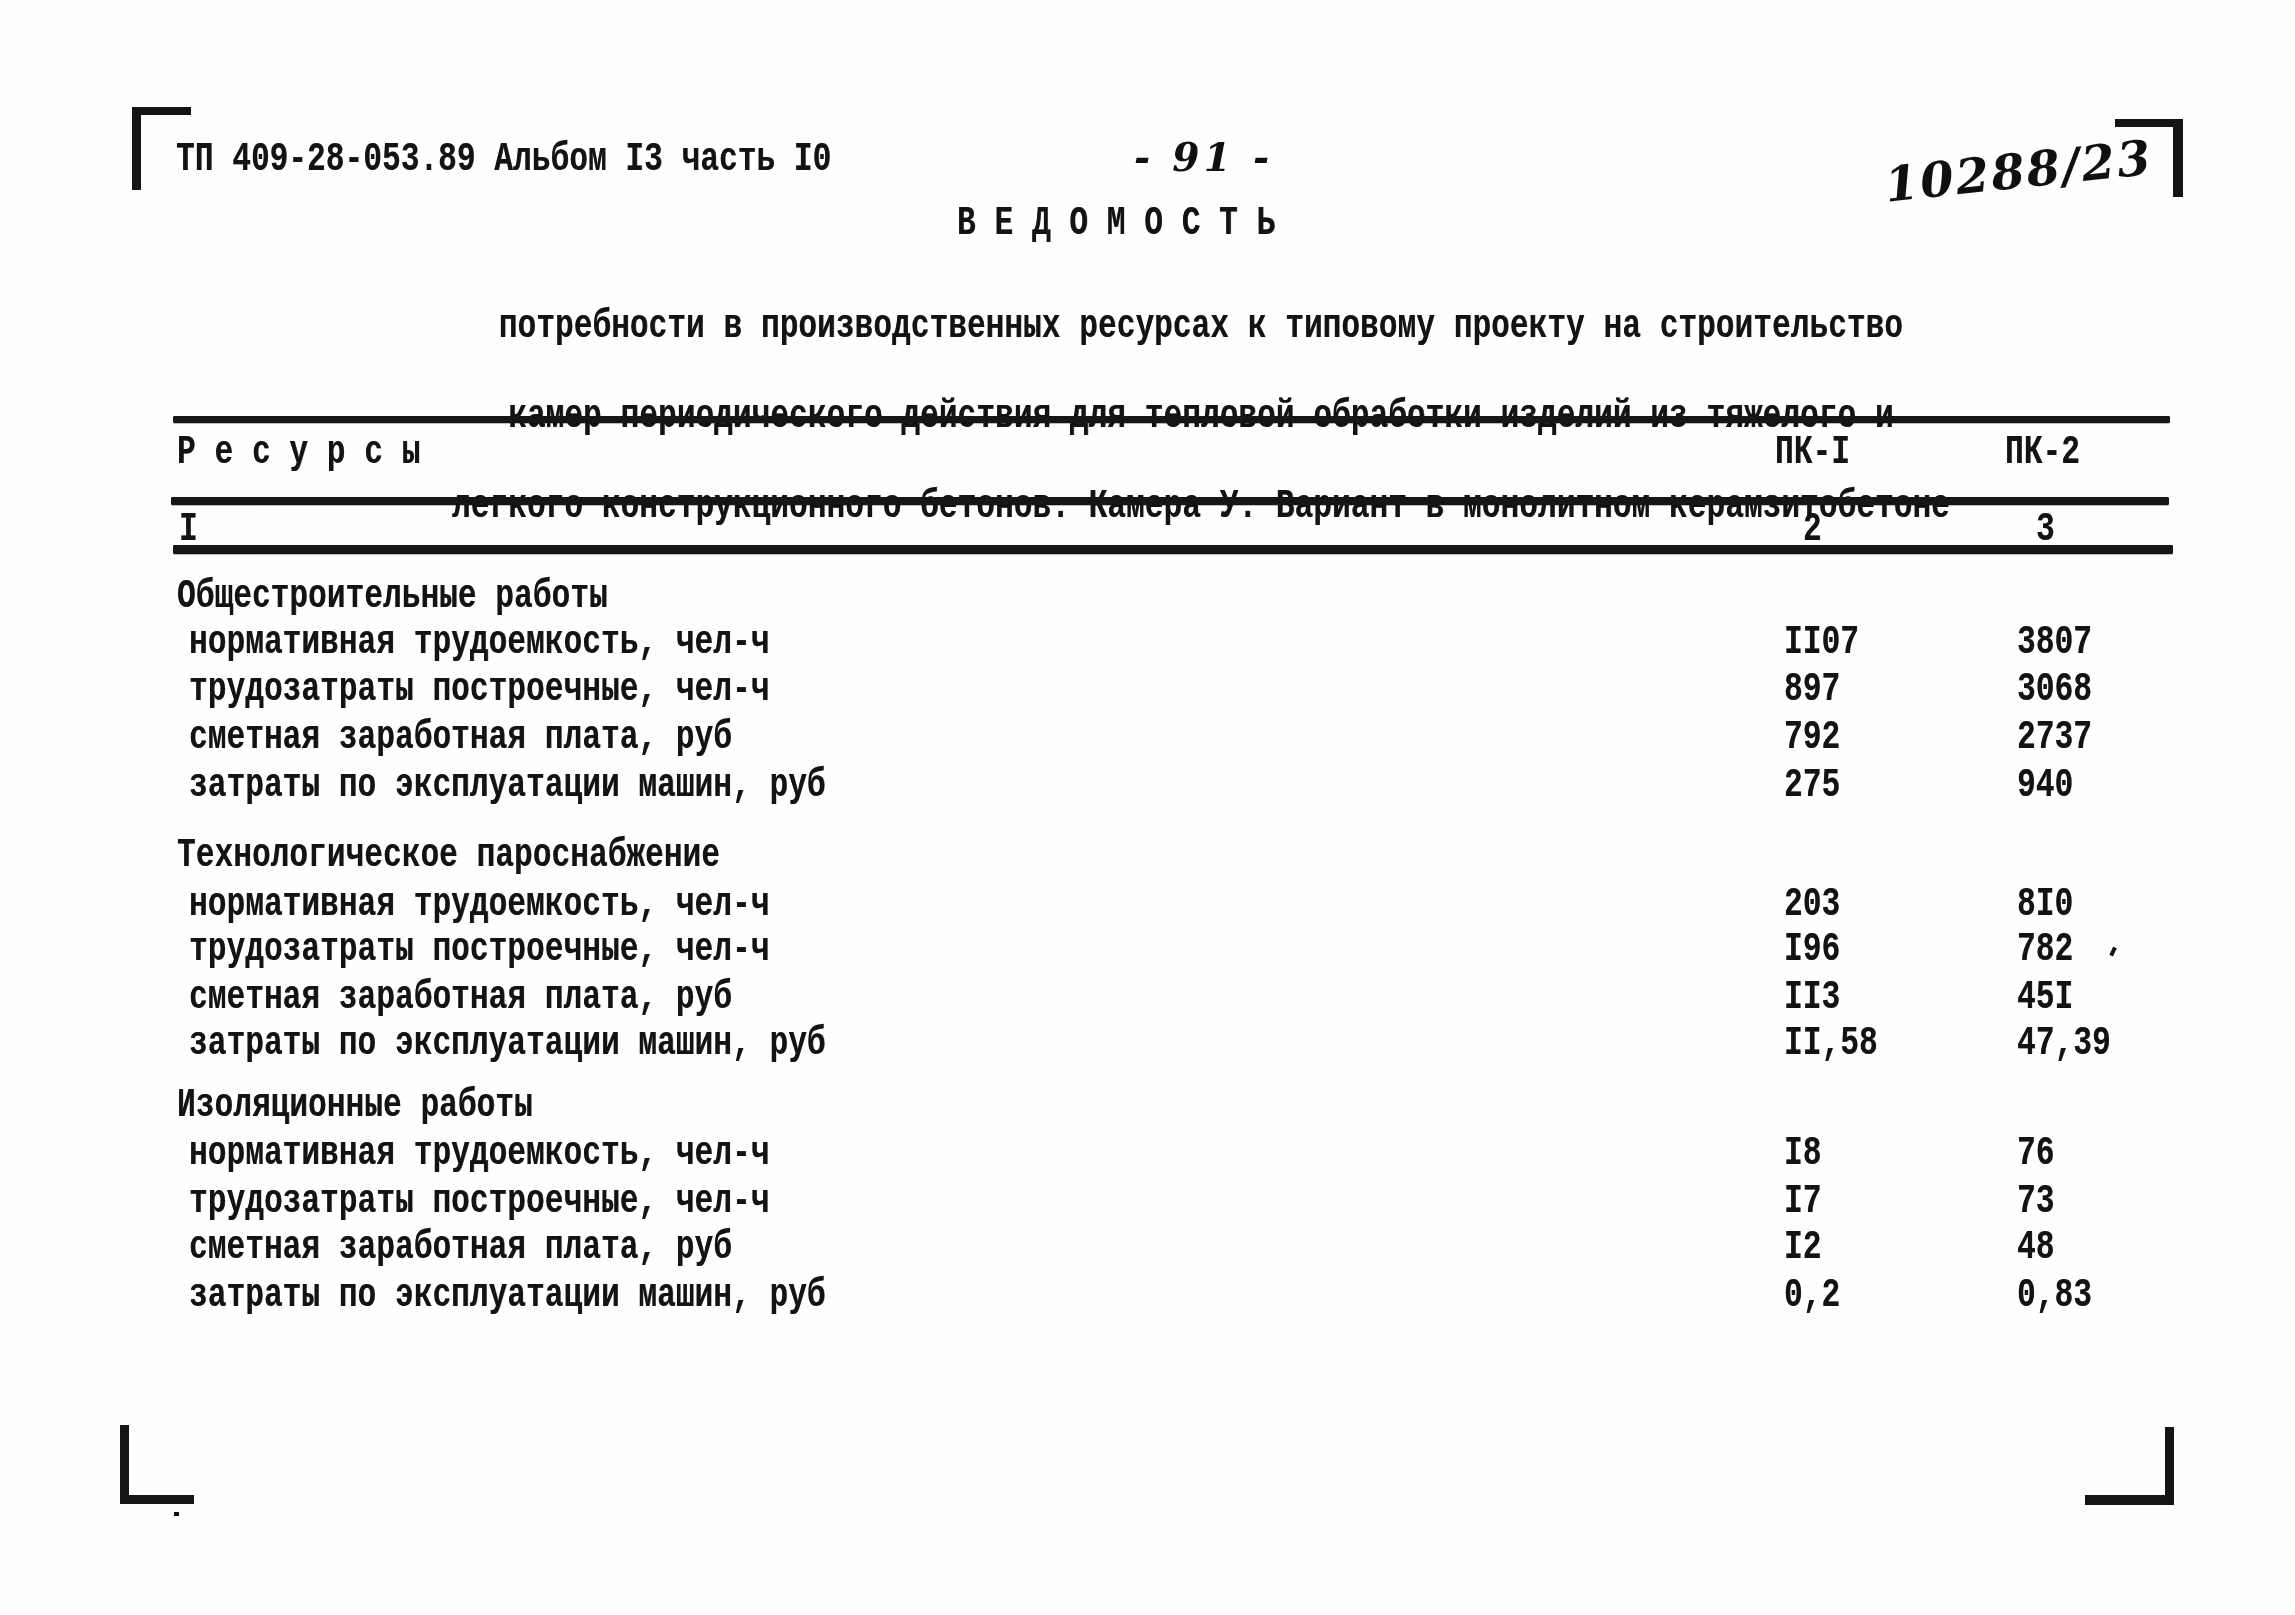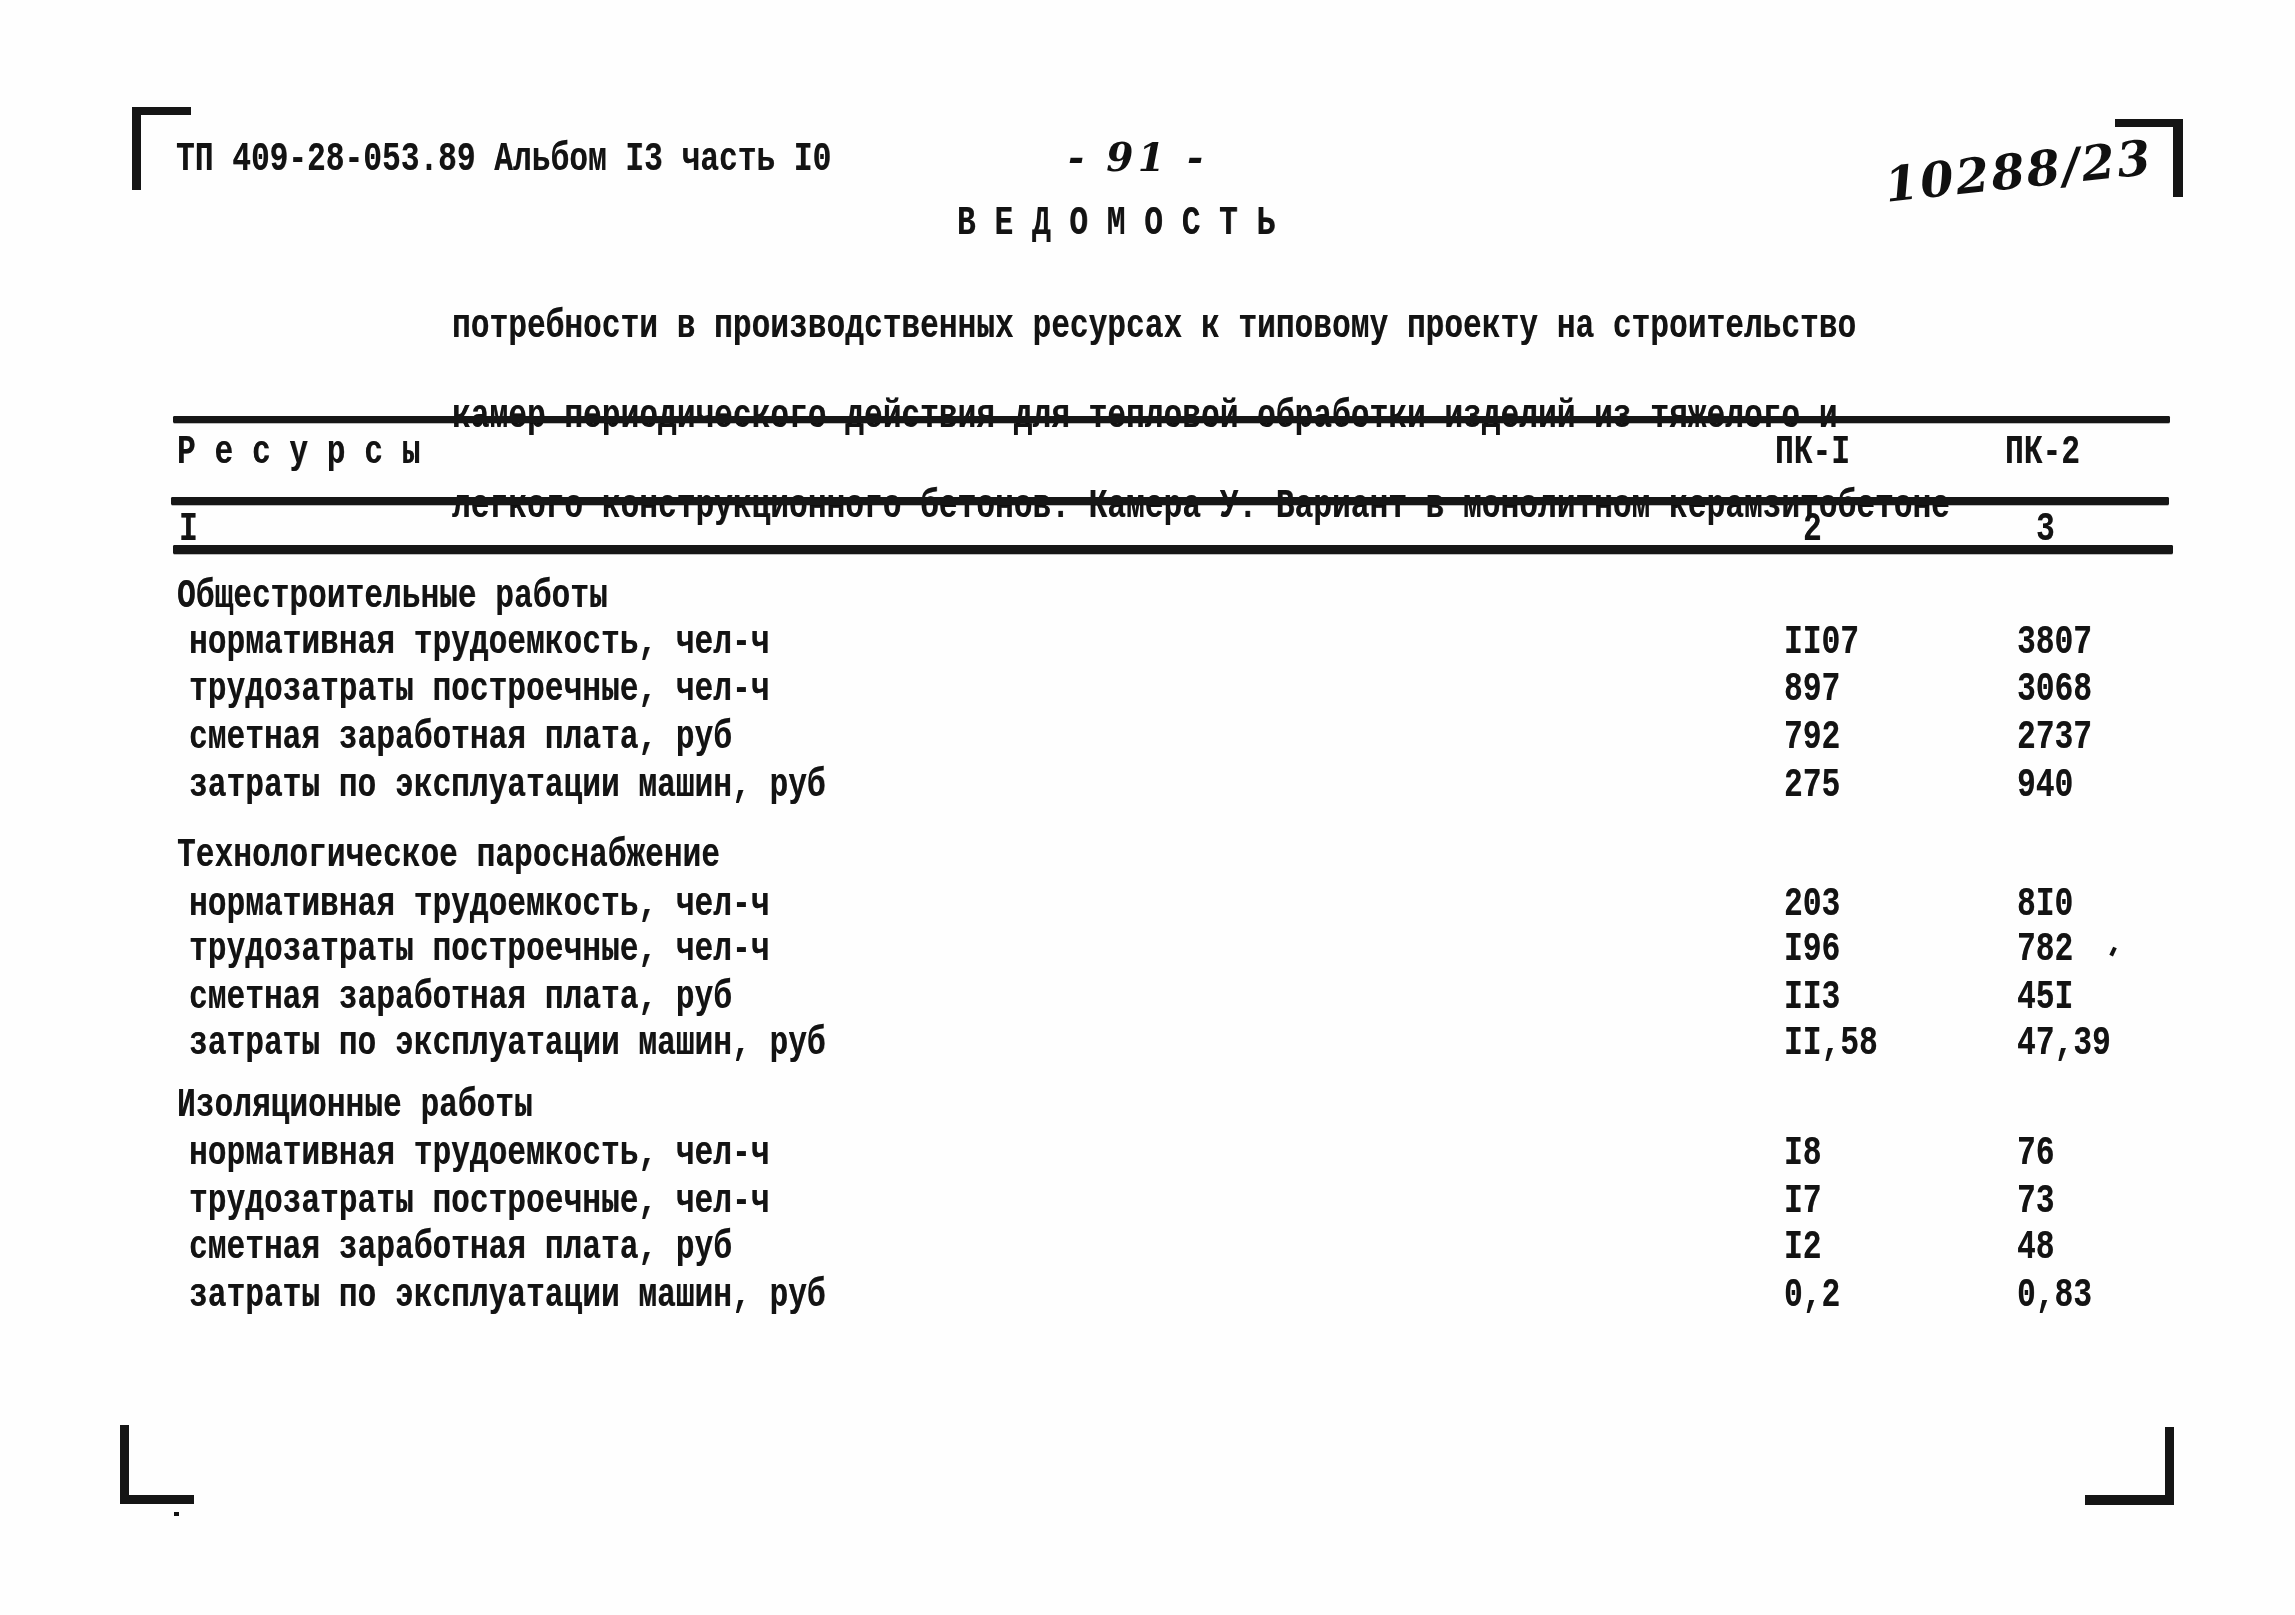--- a/index.html
+++ b/index.html
@@ -1,19 +1,19 @@
 <!DOCTYPE html>
 <html style="font-size:11.5px"><head>
 <meta charset="utf-8">
 <style>
   * { margin:0; padding:0; box-sizing:border-box; }
   html,body { background:#e9e9e5; }
   #page {
     position:relative; width:2295px; height:1615px;
-    background:#fefefe; overflow:hidden; color:#131313;
+    background:#fefefe; overflow:hidden; color:#131313;text-align:center;
   }
   .tw {
     position:absolute;
     font-family:"Liberation Mono","DejaVu Sans Mono",monospace;
     font-weight:700; font-size:40px; line-height:40px;
     white-space:pre; color:#131313;
     transform:scaleX(0.78); transform-origin:0 0;
     text-shadow:0.4px 0.4px 0 rgba(10,10,10,.55);
   }
   .sub { line-height:30px; }
@@ -34,21 +34,21 @@
 <body>
 
 <div id="page">
 
   <div class="corner" style="left:132px;top:107px;width:59px;height:83px;border-top:8px solid #151515;border-left:9.4px solid #151515;"></div>
   <div class="corner" style="left:2115px;top:119px;width:68px;height:78px;border-top:8.6px solid #151515;border-right:10.8px solid #151515;"></div>
   <div class="corner" style="left:120px;top:1425px;width:74px;height:79px;border-left:9.4px solid #151515;border-bottom:9.4px solid #151515;"></div>
   <div class="corner" style="left:2085px;top:1427px;width:89px;height:78px;border-right:9.4px solid #151515;border-bottom:10px solid #151515;"></div>
 
   <div class="tw" style="left:176px;top:140px;">ТП 409-28-053.89 Альбом I3 часть I0</div>
-  <div class="hand" style="left:1068px;top:134px;font-size:39px;letter-spacing:4.3px;">- 91 -</div>
+  <div class="hand" style="left:1134px;top:134px;font-size:39px;letter-spacing:4.3px;">- 91 -</div>
   <div class="hand" style="left:1882px;top:157px;font-size:48px;letter-spacing:2.2px;transform:rotate(-6deg);transform-origin:0 0;">10288/23</div>
 
   <div class="tw" style="left:957px;top:204px;">В Е Д О М О С Т Ь</div>
   <div class="tw sub" style="left:452px;top:252px;">
     <span>потребности в производственных ресурсах к типовому проекту на строительство</span>
     <span>камер периодического действия для тепловой обработки изделий из тяжелого и</span>
     <span>легкого конструкционного бетонов. Камера У. Вариант в монолитном керамзитобетоне</span>
   </div>
 
   <div class="rule" style="left:173px;top:416px;width:1997px;height:6.5px;"></div>

